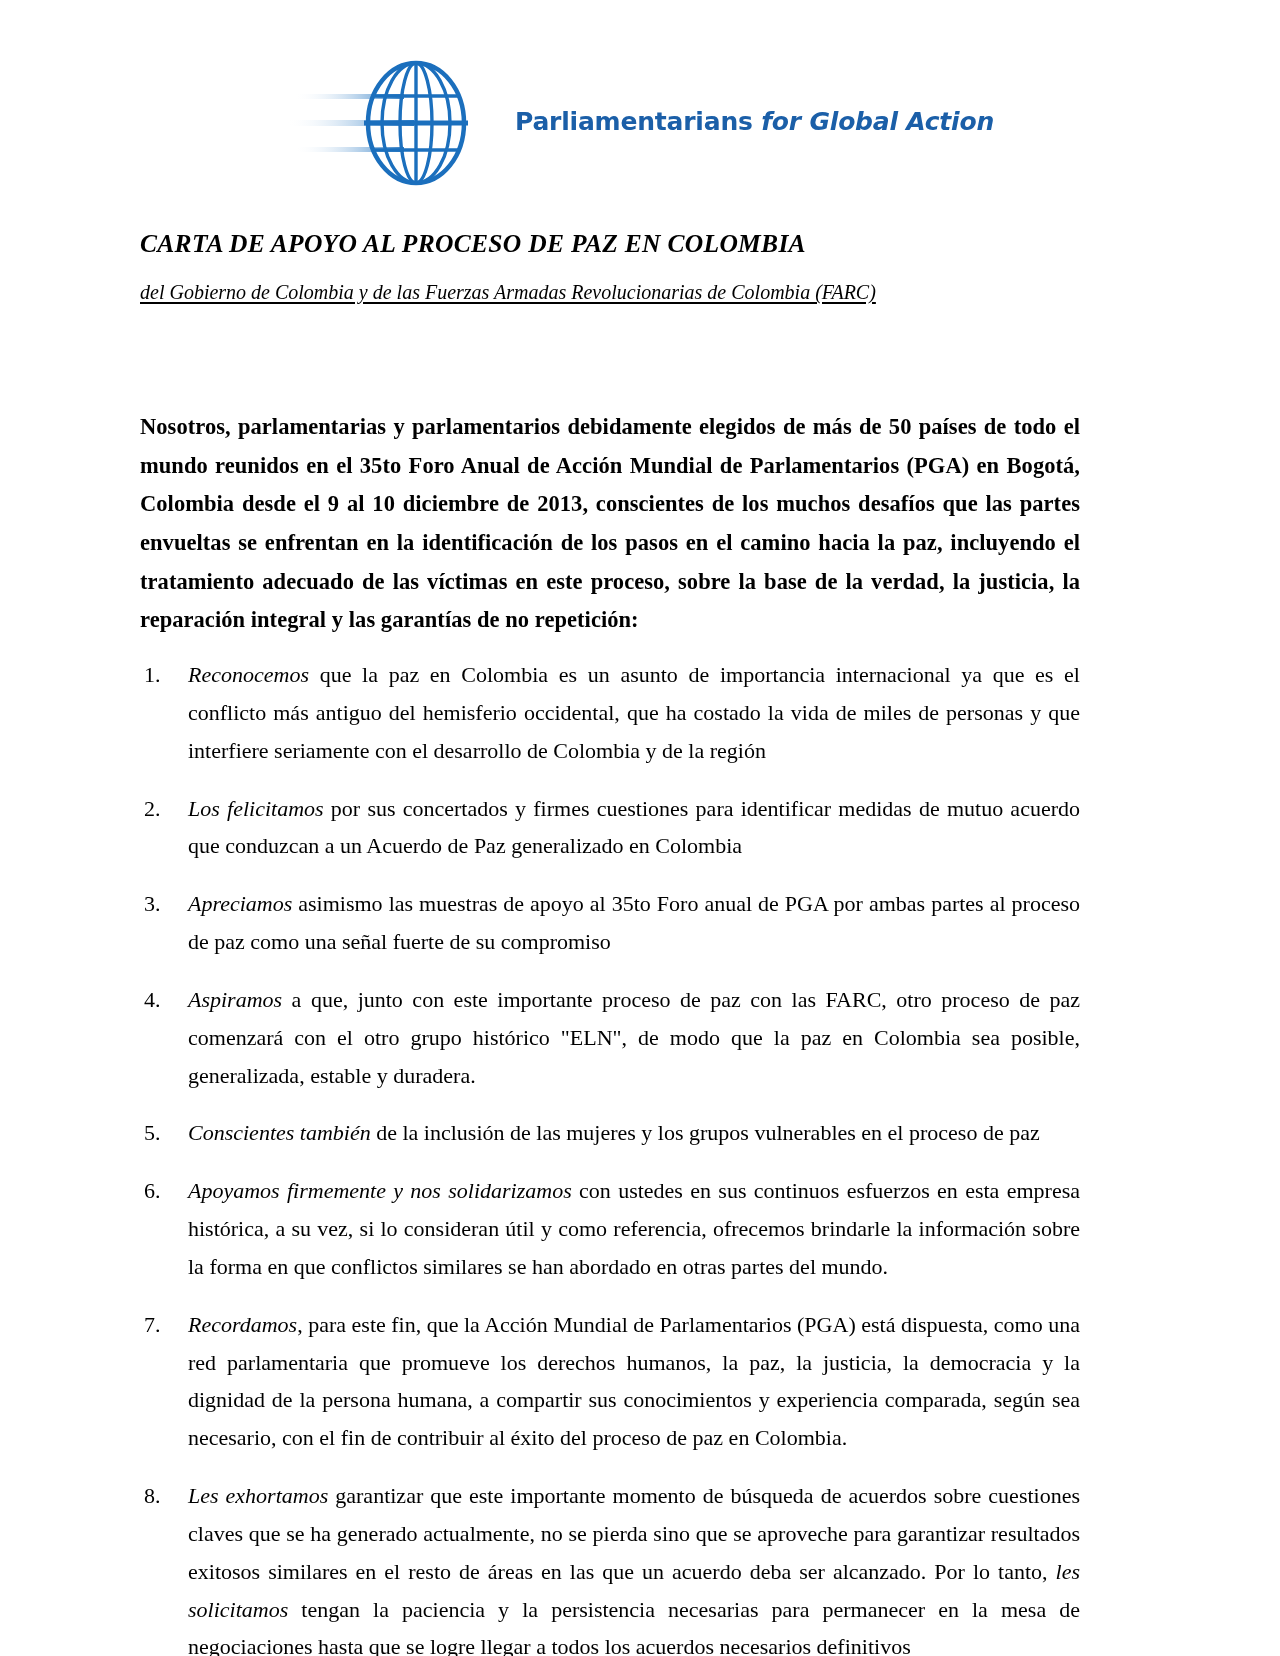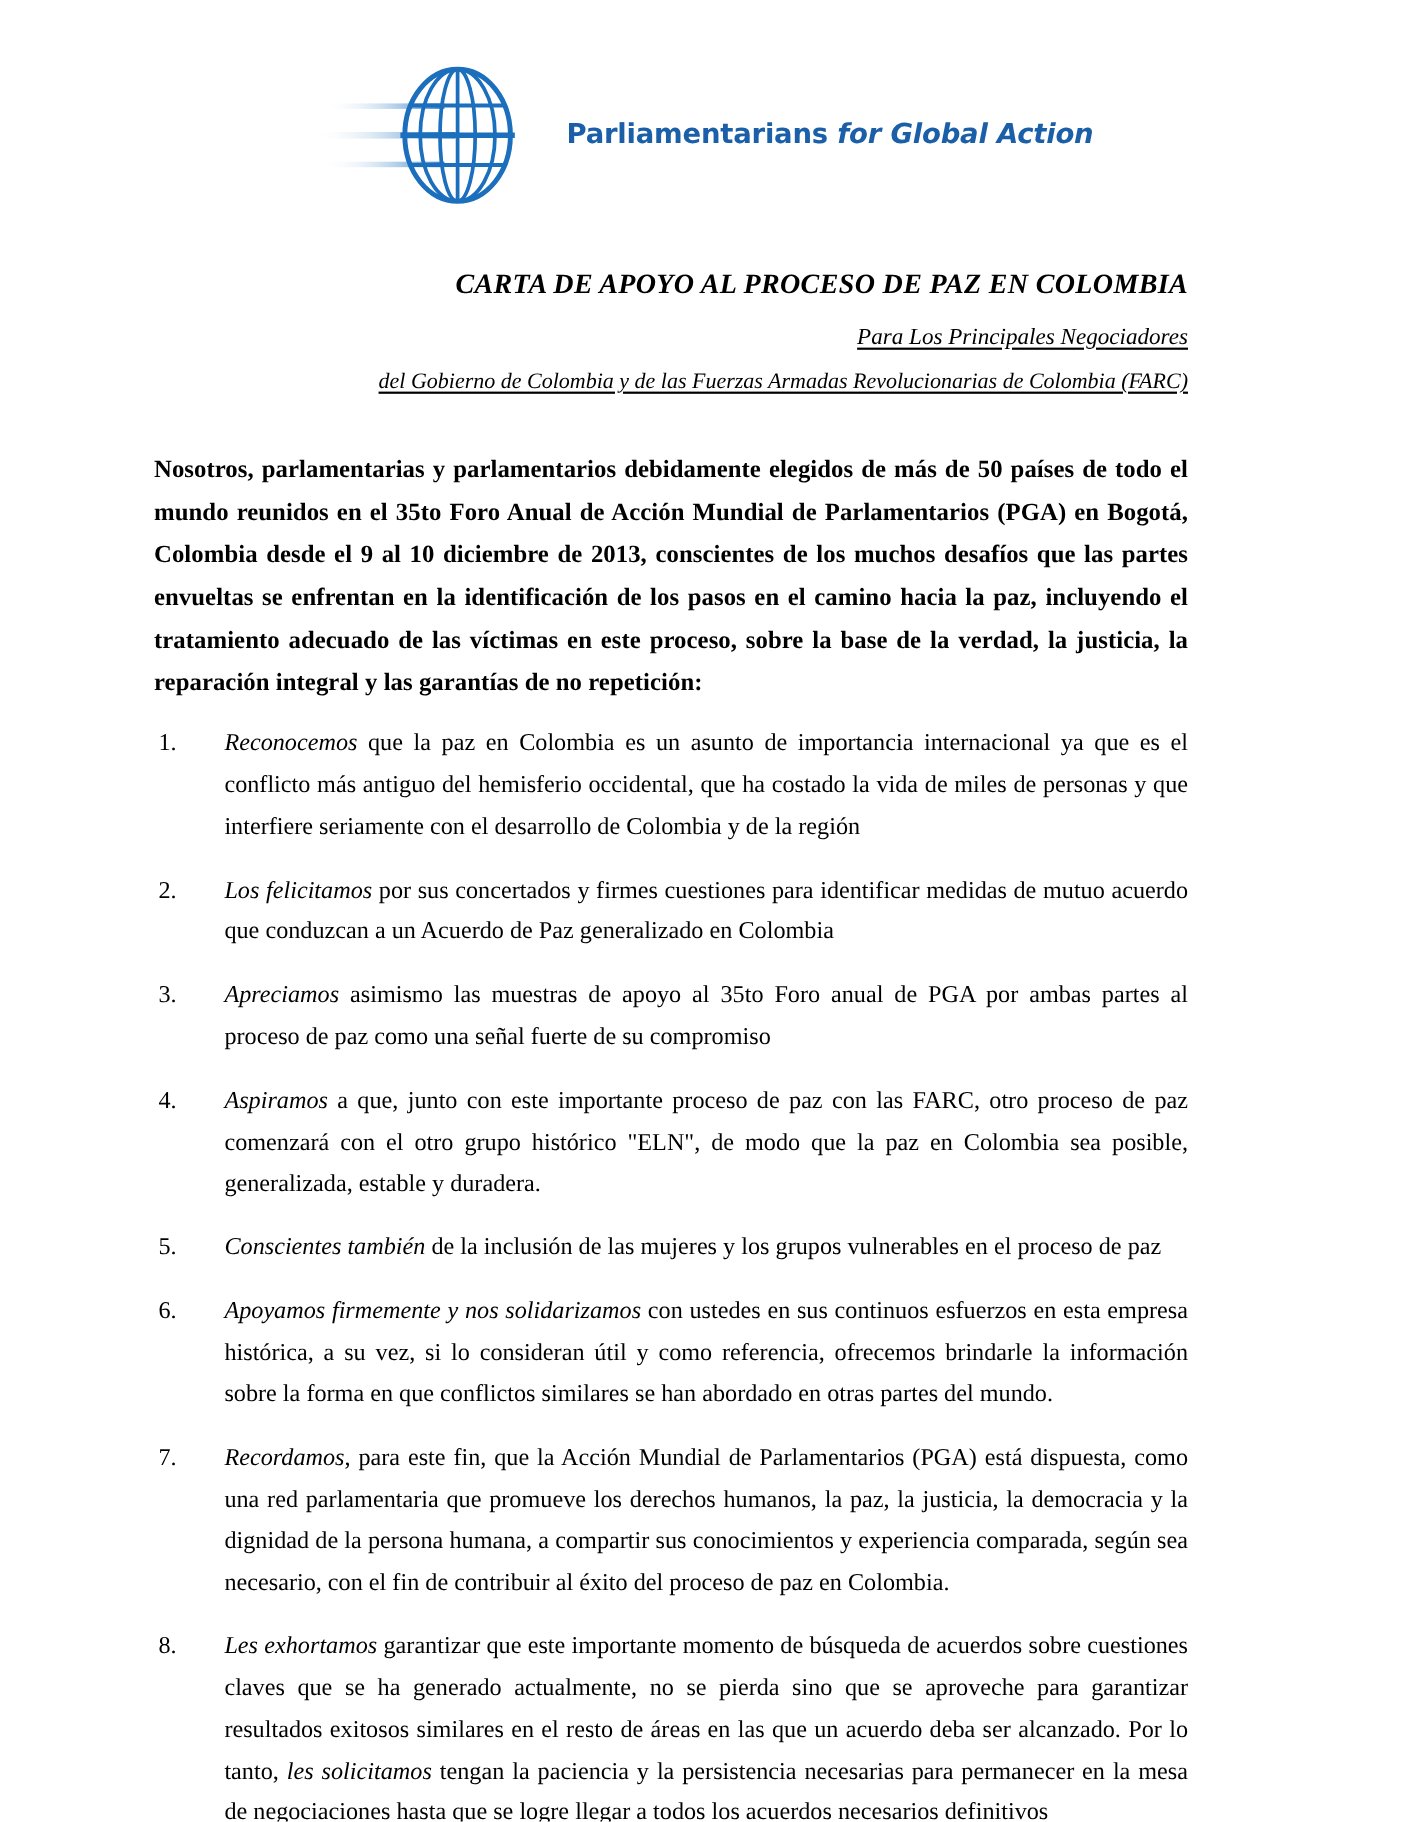--- a/index.html
+++ b/index.html
@@ -72,23 +72,23 @@
   }
   .logo-line-3 {
     font-size: 24px;
     color: #3f9fd6;
   }
 
   
   .titles {
     position: absolute;
     left: 140px;
-    top: 244px;
+    top: 230px;
     width: 940px;
-    text-align: right;
+    text-align: left;
   }
   .doc-title {
     font-family: "Liberation Serif", "DejaVu Serif", serif;
     font-weight: bold;
     font-style: italic;
     font-size: 25.5px;
     letter-spacing: 0.3px;
     margin: 0 0 22px 0;
     line-height: 1.1;
   }
@@ -147,21 +147,20 @@
     position: absolute;
     left: 4px;
     top: 0;
     width: 30px;
     text-align: left;
     font-size: 22px;
     line-height: 1.72;
   }
   ol.items > li .txt {
     display: block;
-    margin-left: 16px;
   }
   .lead {
     font-style: italic;
   }
   .inline-ital {
     font-style: italic;
   }
 </style>
 </head>
 <body>
@@ -202,21 +201,20 @@
         <line x1="78" y1="65" x2="182" y2="65" stroke="#1b6fbd" stroke-width="5"></line>
       </svg>
       <div class="logo-words">
         <div class="logo-line logo-line-1"><span>Parliamentarians </span><span class="ital">for Global Action</span></div>
       </div>
     </div>
   </div>
 
   <div class="titles">
     <h1 class="doc-title">CARTA DE APOYO AL PROCESO DE PAZ EN COLOMBIA</h1>
-    <div class="doc-subtitle">Para Los Principales Negociadores</div>
     <div class="doc-subtitle-2">del Gobierno de Colombia y de las Fuerzas Armadas Revolucionarias de Colombia (FARC)</div>
   </div>
 
   <div class="body-area">
 
     <p class="intro">Nosotros, parlamentarias y parlamentarios debidamente elegidos de más de 50 países de todo el mundo reunidos en el 35to Foro Anual de Acción Mundial de Parlamentarios (PGA) en Bogotá, Colombia desde el 9 al 10 diciembre de 2013, conscientes de los muchos desafíos que las partes envueltas se enfrentan en la identificación de los pasos en el camino hacia la paz, incluyendo el tratamiento adecuado de las víctimas en este proceso, sobre la base de la verdad, la justicia, la reparación integral y las garantías de no repetición:</p>
 
     <ol class="items">
       <li>
         <span class="num">1.</span>

